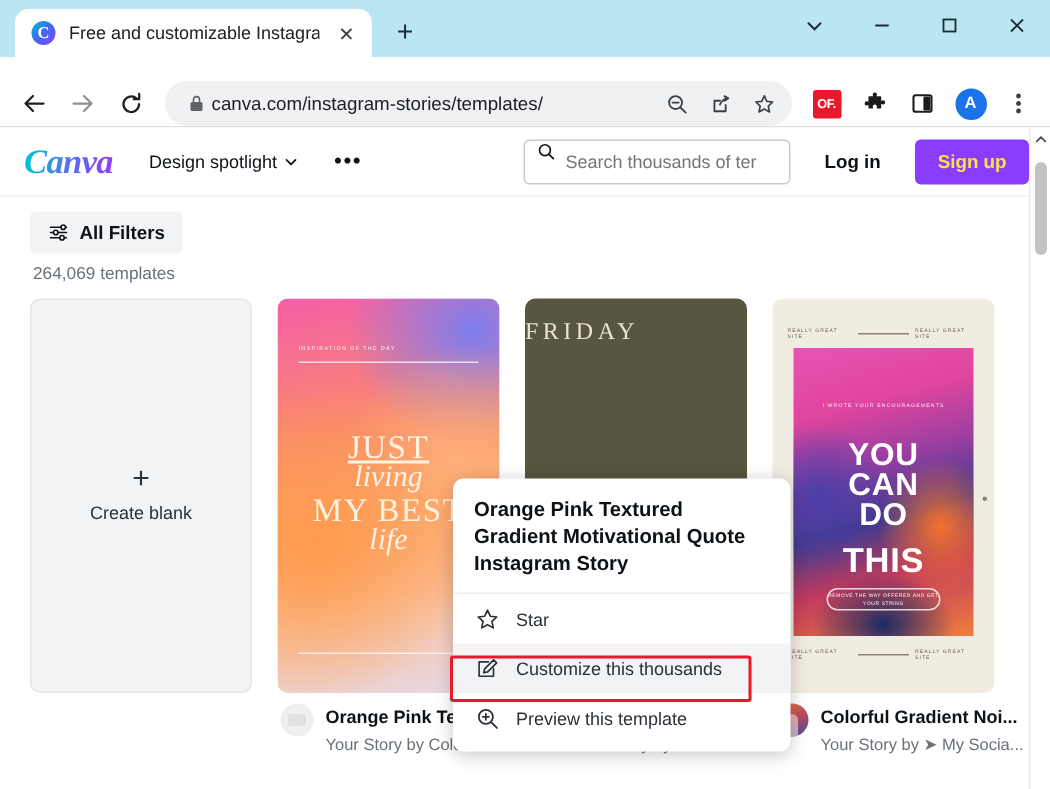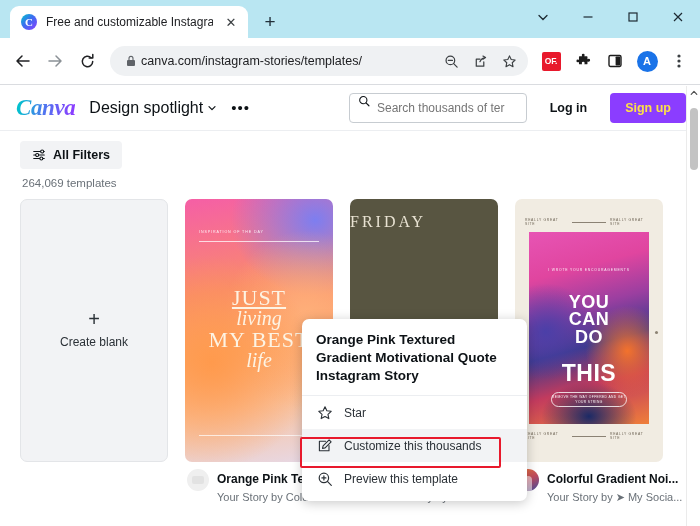--- a/index.html
+++ b/index.html
@@ -73,21 +73,21 @@
     width: 45px; height: 34px;
     display: flex; align-items: center; justify-content: center;
     color: #1d2a33;
   }
 
   
   .navbar {
     height: 47px;
     background: #ffffff;
     display: flex;
-    align-items: center;
+    align-items: flex-end;
     padding: 0 6px 0 8px;
     gap: 2px;
     border-bottom: 1px solid #dadce0;
   }
   .navicon {
     width: 30px; height: 30px;
     display: flex; align-items: center; justify-content: center;
     color: #202124;
     flex: 0 0 auto;
   }
@@ -138,37 +138,37 @@
     position: relative;
     height: 441px;
     background: #ffffff;
     overflow: hidden;
   }
   .canva-header {
     height: 46px;
     display: flex;
     align-items: center;
     padding: 0 14px 0 16px;
-    gap: 14px;
+    gap: 24px;
     background: #fff;
     border-bottom: 1px solid #eceef1;
   }
   .canva-logo {
     font-family: "Liberation Serif", serif;
     font-style: italic;
     font-weight: bold;
     font-size: 23px;
     background: linear-gradient(100deg, #00c4cc 5%, #4f77ef 48%, #8b3dff 95%);
     -webkit-background-clip: text;
     background-clip: text;
     color: transparent;
     letter-spacing: -0.4px;
   }
   .nav-link {
-    font-size: 16px;
+    font-size: 12px;
     color: #0d1216;
     display: flex; align-items: center; gap: 4px;
   }
   .dots {
     font-size: 15px; color: #0d1216; letter-spacing: 1px;
     line-height: 10px;
   }
   .header-right {
     margin-left: auto;
     display: flex; align-items: center; gap: 12px;
@@ -336,21 +336,21 @@
   .t4-dot.r { right: 5px; }
   .t4-kick {
     position: absolute; top: 36px; left: 0; right: 0;
     text-align: center; font-size: 3.4px; letter-spacing: 0.8px;
     color: rgba(255,255,255,0.9);
   }
   .t4-text {
     position: absolute; left: 0; right: 0; top: 62px;
     text-align: center; color: #ffffff;
     font-family: "Liberation Sans", sans-serif;
-    font-weight: bold; font-size: 18px; line-height: 0.96;
+    font-weight: bold; font-size: 21px; line-height: 0.96;
     letter-spacing: 0.5px;
   }
   .t4-this {
     position: absolute; left: 0; right: 0; top: 128px;
     text-align: center; color: #ffffff;
     font-family: "Liberation Sans", sans-serif;
     font-weight: bold; font-size: 23px;
     letter-spacing: 0.5px;
   }
   .t4-pill {

